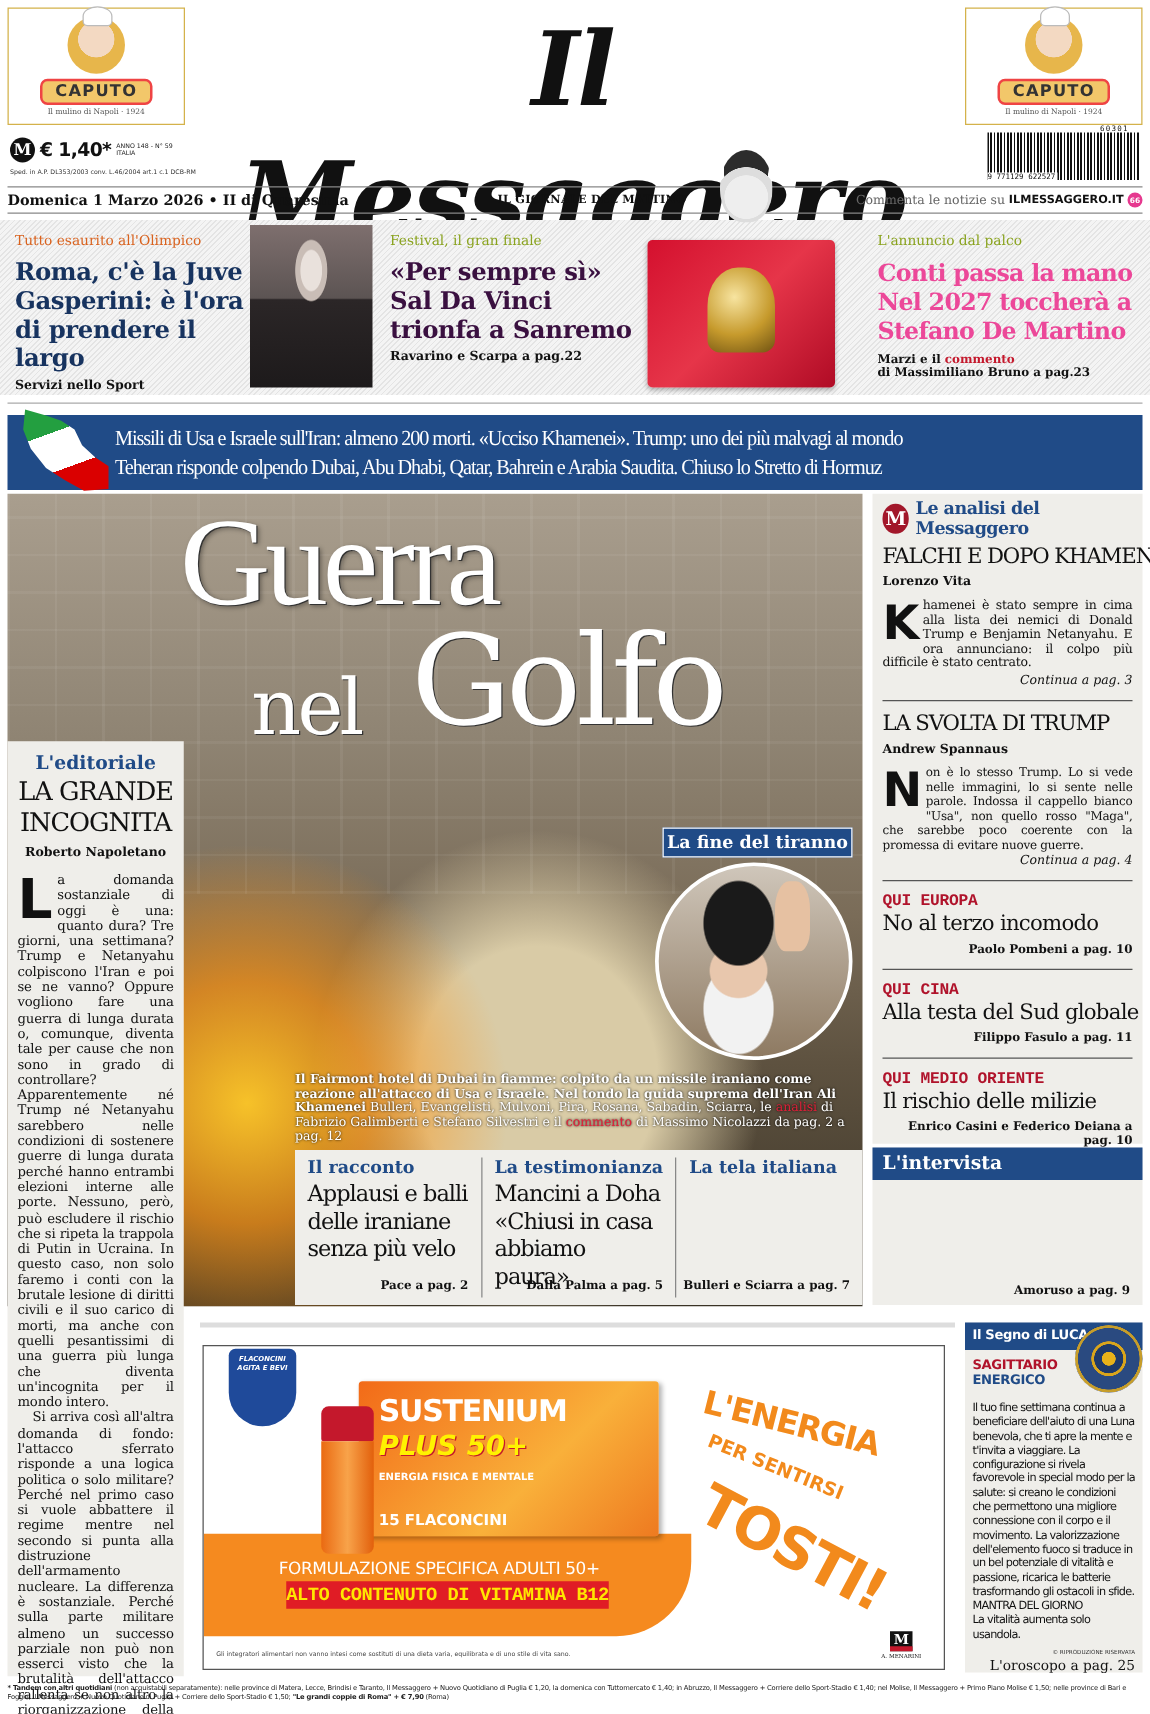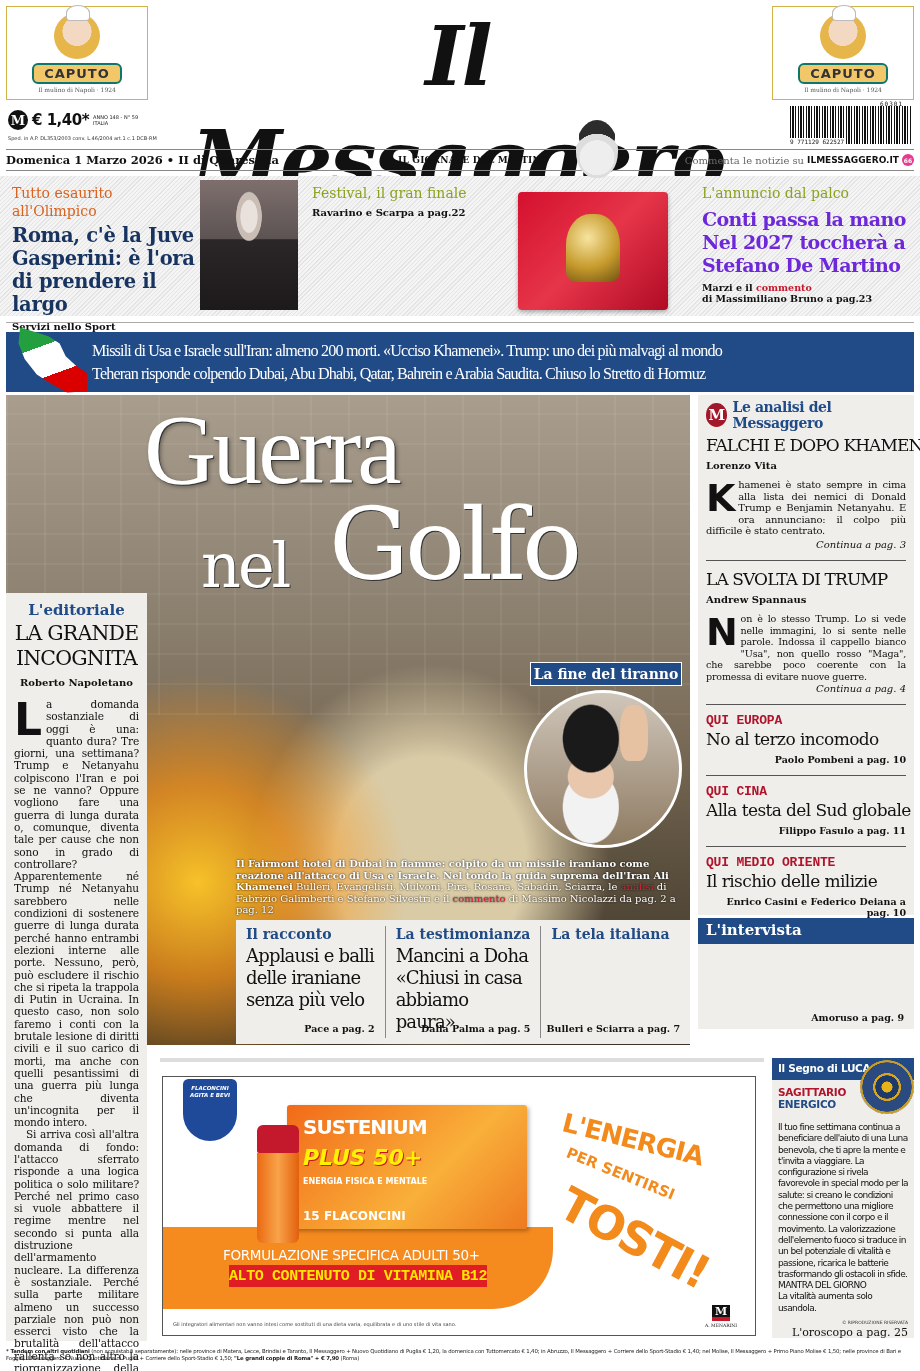--- a/index.html
+++ b/index.html
@@ -2,41 +2,41 @@
 <html><head>
 <meta charset="utf-8">
 <style>
 *{box-sizing:border-box;margin:0;padding:0}
 body{width:920px;height:1371px;background:#fff;position:relative;overflow:hidden;font-family:"DejaVu Serif",serif;color:#111}
 .abs{position:absolute}
 
 .ad-box{position:absolute;top:6px;width:142px;height:94px;border:1px solid #d4b24a;background:#fff;display:flex;flex-direction:column;align-items:center;justify-content:flex-end;padding-bottom:6px}
 .ad-box .chef{width:46px;height:46px;border-radius:50%;background:radial-gradient(circle at 50% 40%,#f3d9c2 0 40%,#e7b64b 41% 100%);margin-bottom:4px;position:relative}
 .ad-box .chef:before{content:"";position:absolute;left:12px;top:-8px;width:22px;height:14px;background:#fff;border:1px solid #bbb;border-radius:50% 50% 4px 4px}
-.ad-box .brand{background:#f2c76a;border:2px solid #0f766e;border-radius:6px;padding:1px 10px;font-family:"DejaVu Sans",sans-serif;font-weight:bold;font-size:13px;color:#333;letter-spacing:1px}
+.ad-box .brand{background:#f2c76a;border:2px solid #ef4444;border-radius:6px;padding:1px 10px;font-family:"DejaVu Sans",sans-serif;font-weight:bold;font-size:13px;color:#333;letter-spacing:1px}
 .ad-box .sub{font-size:6px;color:#555;margin-top:2px;font-family:"DejaVu Serif",serif}
 .masthead-title{position:absolute;left:178px;top:4px;width:560px;height:104px;text-align:center;font-family:"DejaVu Serif",serif;font-weight:bold;font-size:82px;letter-spacing:-2px;color:#111;line-height:104px;font-style:italic}
 .price-row{position:absolute;left:8px;top:110px;display:flex;align-items:center;gap:4px}
 .mlogo{width:20px;height:20px;border-radius:50%;background:#111;color:#fff;font-weight:bold;font-size:13px;display:flex;align-items:center;justify-content:center;font-family:"DejaVu Serif",serif}
 .price{font-family:"DejaVu Sans",sans-serif;font-size:15px;font-weight:bold;letter-spacing:-0.5px}
 .anno{font-family:"DejaVu Sans",sans-serif;font-size:5px;line-height:6px;color:#222}
 .sped{position:absolute;left:8px;top:135px;font-family:"DejaVu Sans",sans-serif;font-size:5px;color:#333}
 .barcode{position:absolute;left:790px;top:106px;width:122px;height:38px;background:repeating-linear-gradient(90deg,#111 0 1px,#fff 1px 2px,#111 2px 4px,#fff 4px 5px,#111 5px 6px,#fff 6px 8px)}
 .barcode-num{position:absolute;left:790px;top:138px;font-family:"DejaVu Sans Mono",monospace;font-size:6px;background:#fff;padding-right:2px}
 .barcode-num2{position:absolute;left:880px;top:100px;font-family:"DejaVu Sans Mono",monospace;font-size:6px;letter-spacing:1px}
 .rule{position:absolute;left:6px;right:6px;height:1px;background:#888}
 .dateline{position:absolute;left:6px;right:6px;top:151px;height:18px;display:flex;justify-content:space-between;align-items:center;font-size:11px}
 .dateline .date{font-weight:bold;font-size:11.5px}
 .dateline .mid{font-size:9px;font-weight:bold;letter-spacing:0.2px;position:absolute;left:392px}
 .dateline .comm{color:#666;font-size:10px;display:flex;align-items:center;gap:3px}
 .dateline .comm b{color:#111;font-family:"DejaVu Sans",sans-serif;font-size:9px}
 .comm-badge{width:12px;height:12px;border-radius:50%;background:#e6398f;color:#fff;font-size:6px;display:inline-flex;align-items:center;justify-content:center;font-family:"DejaVu Sans",sans-serif;font-weight:bold}
 
 .teasers{position:absolute;left:0;right:0;top:176px;height:140px;background:repeating-linear-gradient(135deg,#f4f4f4 0 2px,#e4e4e4 2px 3px)}
-.tz-kicker{font-size:14px;line-height:18px}
+.tz-kicker{font-size:11px;line-height:18px}
 .tz-head{font-weight:bold;font-size:19.5px;line-height:23px;letter-spacing:-0.3px}
 .tz-sig{font-weight:bold;font-size:10px;margin-top:5px}
 .photo-gasp{position:absolute;left:200px;top:180px;width:98px;height:130px;background:radial-gradient(ellipse at 50% 28%,#e9e1dc 0 12%,#c9bdb6 13% 18%,transparent 19%),linear-gradient(180deg,#7e6f6e 0%,#5c5453 45%,#2b2627 46%,#1d1a1b 100%)}
 .photo-sal{position:absolute;left:516px;top:120px;width:160px;height:195px}
 .sal-head{position:absolute;left:60px;top:0;width:42px;height:58px;border-radius:50% 50% 45% 45%;background:radial-gradient(circle at 50% 65%,#eee 0 40%,#ddd 41% 55%,transparent 56%),radial-gradient(ellipse at 50% 20%,#2c2c2c 0 60%,transparent 61%)}
 .sal-box{position:absolute;left:2px;top:72px;width:150px;height:118px;background:linear-gradient(135deg,#d4102e,#e63549 50%,#b00b25);border-radius:4px;box-shadow:0 2px 4px rgba(0,0,0,.3)}
 .sal-trophy{position:absolute;left:48px;top:22px;width:54px;height:68px;border-radius:45% 45% 10px 10px;background:radial-gradient(circle at 40% 35%,#f7e4a0,#c69a2c 55%,#6f5212)}
 
 .banner{position:absolute;left:6px;right:6px;top:332px;height:60px;background:#204b87;color:#fff}
 .banner .line{position:absolute;left:86px;font-size:17.2px;line-height:22px;letter-spacing:-0.9px;white-space:nowrap;font-family:"Liberation Serif",serif;transform:scaleX(.94);transform-origin:left}
@@ -79,34 +79,34 @@
 .qui-head{font-size:17px;line-height:22px;letter-spacing:-0.6px;white-space:nowrap}
 .qui-sig{text-align:right;font-weight:bold;font-size:9.5px;margin-top:4px}
 
 .trio{position:absolute;left:236px;top:920px;width:454px;height:124px;background:#efeeea;display:flex;padding:6px 0}
 .trio-item{flex:1;padding:0 10px;border-right:1px solid #888;position:relative}
 .trio-item:last-child{border-right:none}
 .trio-kicker{color:#204b87;font-weight:bold;font-size:14px;white-space:nowrap}
 .trio-head{font-size:18px;line-height:22px;letter-spacing:-0.8px;margin-top:3px}
 .trio-sig{position:absolute;right:10px;bottom:4px;font-weight:bold;font-size:9.5px;white-space:nowrap}
 
-.intervista{position:absolute;left:698px;top:918px;width:216px;height:111px;background:#efeeea}
+.intervista{position:absolute;left:698px;top:918px;width:216px;height:126px;background:#efeeea}
 .int-head{background:#204b87;color:#fff;font-weight:bold;font-size:15px;padding:3px 8px;height:26px}
 .int-title{font-size:18px;line-height:22px;letter-spacing:-0.8px;padding:6px 10px 0}
 .int-sig{position:absolute;right:10px;bottom:6px;font-weight:bold;font-size:9.5px}
 
 .adsep{position:absolute;left:160px;top:1058px;width:604px;height:4px;background:#ddd}
 .ad{position:absolute;left:162px;top:1076px;width:594px;height:260px;border:1px solid #555;background:#fff;overflow:hidden}
 .ad-orange{position:absolute;left:0;top:150px;width:390px;height:82px;background:#f58a1f;border-radius:0 0 60px 0}
 .ad-badge{position:absolute;left:20px;top:2px;width:54px;height:62px;background:#1f4a9a;border-radius:6px 6px 30px 30px;color:#fff;font-family:"DejaVu Sans",sans-serif;font-size:5.5px;font-weight:bold;font-style:italic;text-align:center;padding-top:6px;line-height:7px}
 .ad-bottle{position:absolute;left:94px;top:48px;width:42px;height:118px}
 .ad-bottle .cap{height:28px;background:#c4182c;border-radius:6px 6px 2px 2px}
 .ad-bottle .body{height:90px;background:linear-gradient(90deg,#ea6a12,#f8a34a,#e2600c);border-radius:0 0 6px 6px}
 .ad-pack{position:absolute;left:124px;top:28px;width:240px;height:124px;background:linear-gradient(135deg,#f26a18,#f9b03a 60%,#ee7a20);border-radius:3px;box-shadow:2px 2px 4px rgba(0,0,0,.3)}
-.ad-pack .s1{position:absolute;left:16px;top:10px;color:#fff;font-family:"DejaVu Sans",sans-serif;font-weight:bold;font-size:20px;letter-spacing:-1px}
+.ad-pack .s1{position:absolute;left:16px;top:10px;color:#fff;font-family:"DejaVu Sans",sans-serif;font-weight:bold;font-size:24px;letter-spacing:-1px}
 .ad-pack .s2{position:absolute;left:16px;top:40px;color:#fff200;font-family:"DejaVu Sans",sans-serif;font-weight:bold;font-size:22px;text-shadow:1px 1px 0 #c4182c;font-style:italic}
 .ad-pack .s3{position:absolute;left:16px;top:72px;color:#fff;font-family:"DejaVu Sans",sans-serif;font-weight:bold;font-size:8px}
 .ad-pack .s4{position:absolute;left:16px;top:104px;color:#fff;font-family:"DejaVu Sans",sans-serif;font-weight:bold;font-size:12px}
 .ad-form{position:absolute;left:60px;top:170px;color:#fff;font-family:"DejaVu Sans",sans-serif;font-size:13.5px;letter-spacing:-0.3px;white-space:nowrap}
 .ad-vit{position:absolute;left:66px;top:188px;width:258px;height:22px;background:#e01c25;color:#ffe600;font-family:Liberation Mono, monospace;font-weight:bold;font-size:15px;display:flex;align-items:center;justify-content:center;letter-spacing:-0.4px;white-space:nowrap}
 .ad-slogan{position:absolute;left:394px;top:22px;width:180px;height:180px;color:#f28a1c;font-family:"DejaVu Sans",sans-serif;font-weight:bold}
 .ad-slogan .l1{position:absolute;left:6px;top:8px;font-size:26px;transform:rotate(14deg);transform-origin:left;letter-spacing:-1px}
 .ad-slogan .l2{position:absolute;left:10px;top:44px;font-size:15px;transform:rotate(22deg);transform-origin:left}
 .ad-slogan .l3{position:absolute;left:6px;top:74px;font-size:46px;transform:rotate(28deg);transform-origin:left;letter-spacing:-2px}
 .ad-disclaimer{position:absolute;left:10px;top:244px;font-family:"DejaVu Sans",sans-serif;font-size:5px;color:#444;white-space:nowrap}
@@ -168,31 +168,32 @@
 
 <div class="teasers"></div>
 <div class="abs" style="left:12px;top:184px;width:185px">
   <div class="tz-kicker" style="color:#d9621e">Tutto esaurito all'Olimpico</div>
   <div class="tz-head" style="color:#17335f;margin-top:4px">Roma, c'è la Juve Gasperini: è l'ora di prendere il largo</div>
   <div class="tz-sig">Servizi nello Sport</div>
 </div>
 <div class="photo-gasp"></div>
 <div class="abs" style="left:312px;top:184px;width:200px">
   <div class="tz-kicker" style="color:#8aa31f">Festival, il gran finale</div>
+  <div class="tz-head" style="color:#3a1040;margin-top:4px">«Per sempre sì» Sal Da Vinci trionfa a Sanremo</div>
   <div class="tz-sig">Ravarino e Scarpa a pag.22</div>
 </div>
 <div class="photo-sal">
   <div class="sal-head"></div>
   <div class="sal-box">
       <div class="sal-trophy"></div>
     </div>
 </div>
 <div class="abs" style="left:702px;top:184px;width:212px">
   <div class="tz-kicker" style="color:#8aa31f">L'annuncio dal palco</div>
-  <div class="tz-head" style="color:#6d28d9;margin-top:6px;font-size:19px;letter-spacing:-0.6px">Conti passa la mano Nel 2027 toccherà a Stefano De Martino</div>
+  <div class="tz-head" style="color:#ec4899;margin-top:6px;font-size:19px;letter-spacing:-0.6px">Conti passa la mano Nel 2027 toccherà a Stefano De Martino</div>
   <div class="tz-sig" style="line-height:11px;font-size:9.5px">
     <span>Marzi e il</span>
     <span style="color:#c4182c">commento</span><br>
     <span>di Massimiliano Bruno a pag.23</span>
   </div>
 </div>
 <div class="rule" style="top:322px;background:#aaa"></div>
 
 <div class="banner">
   <div class="iran-map"></div>

